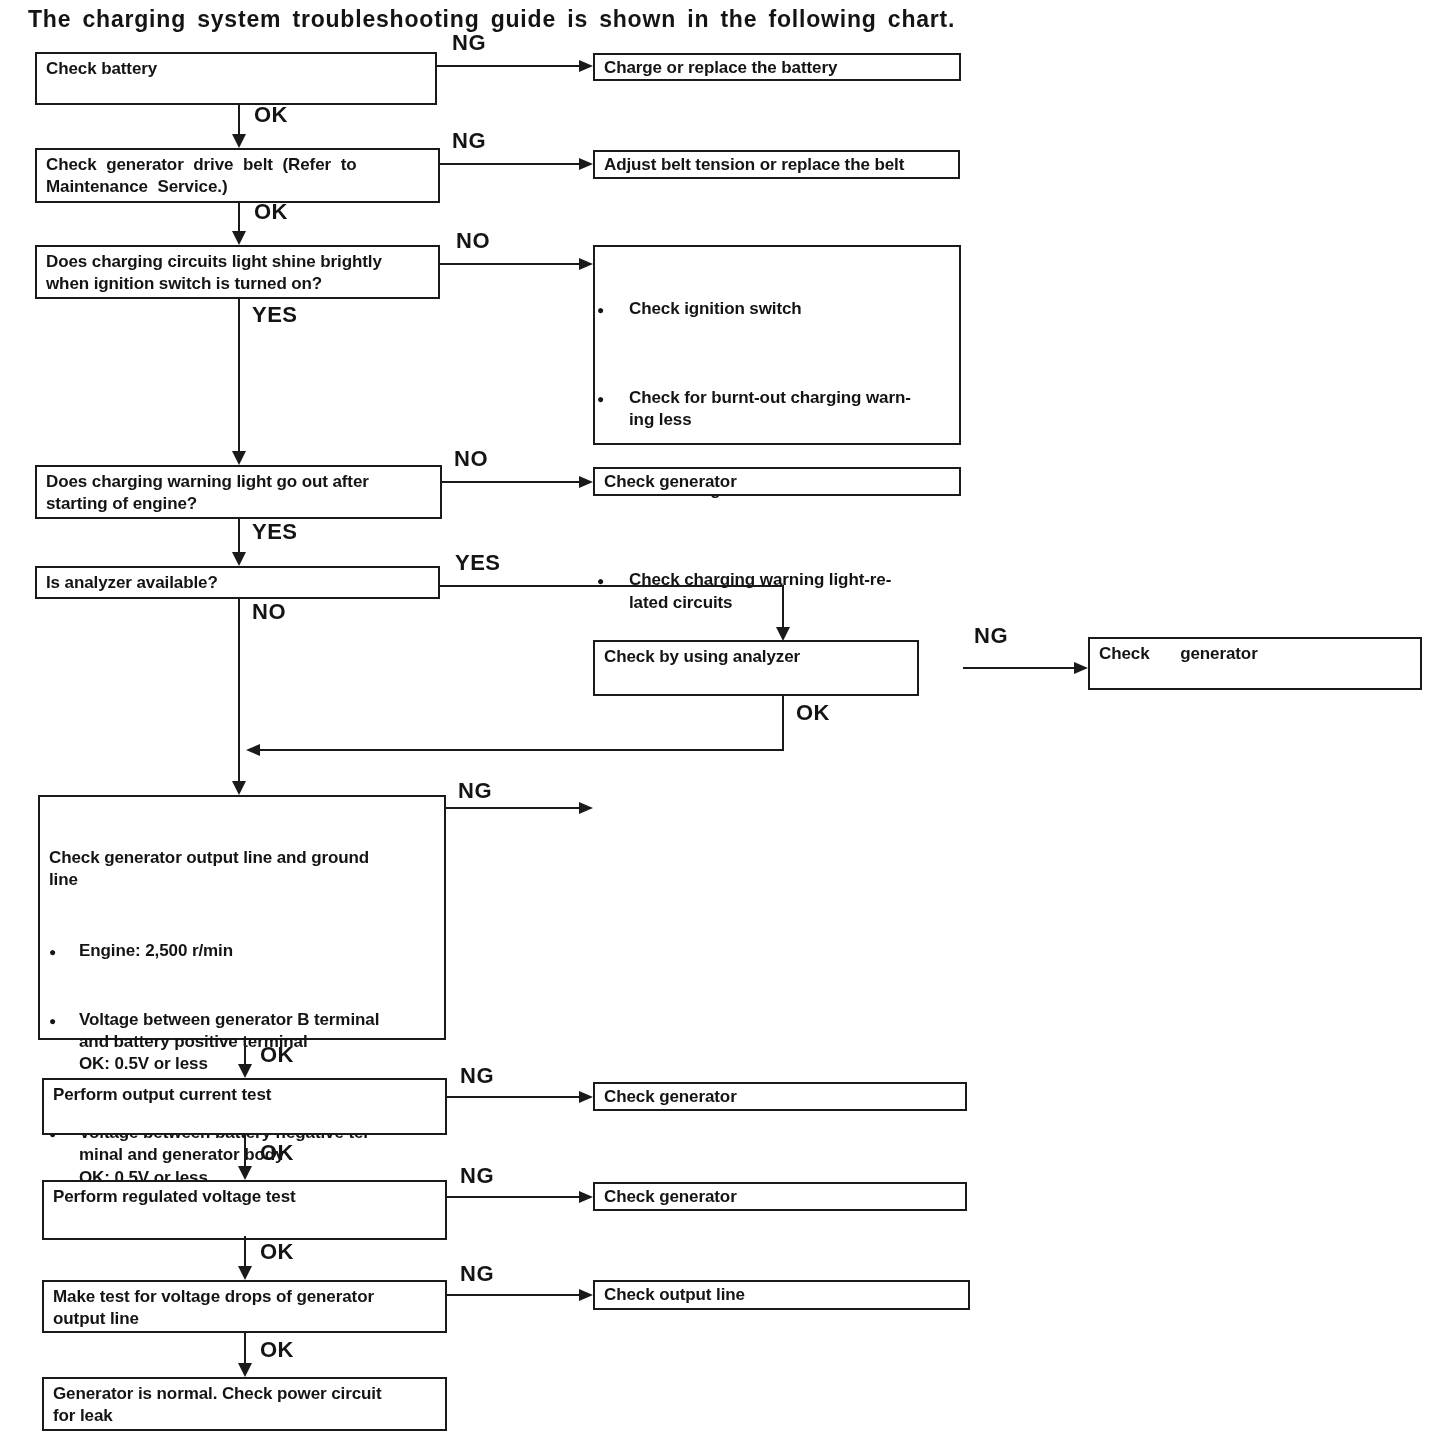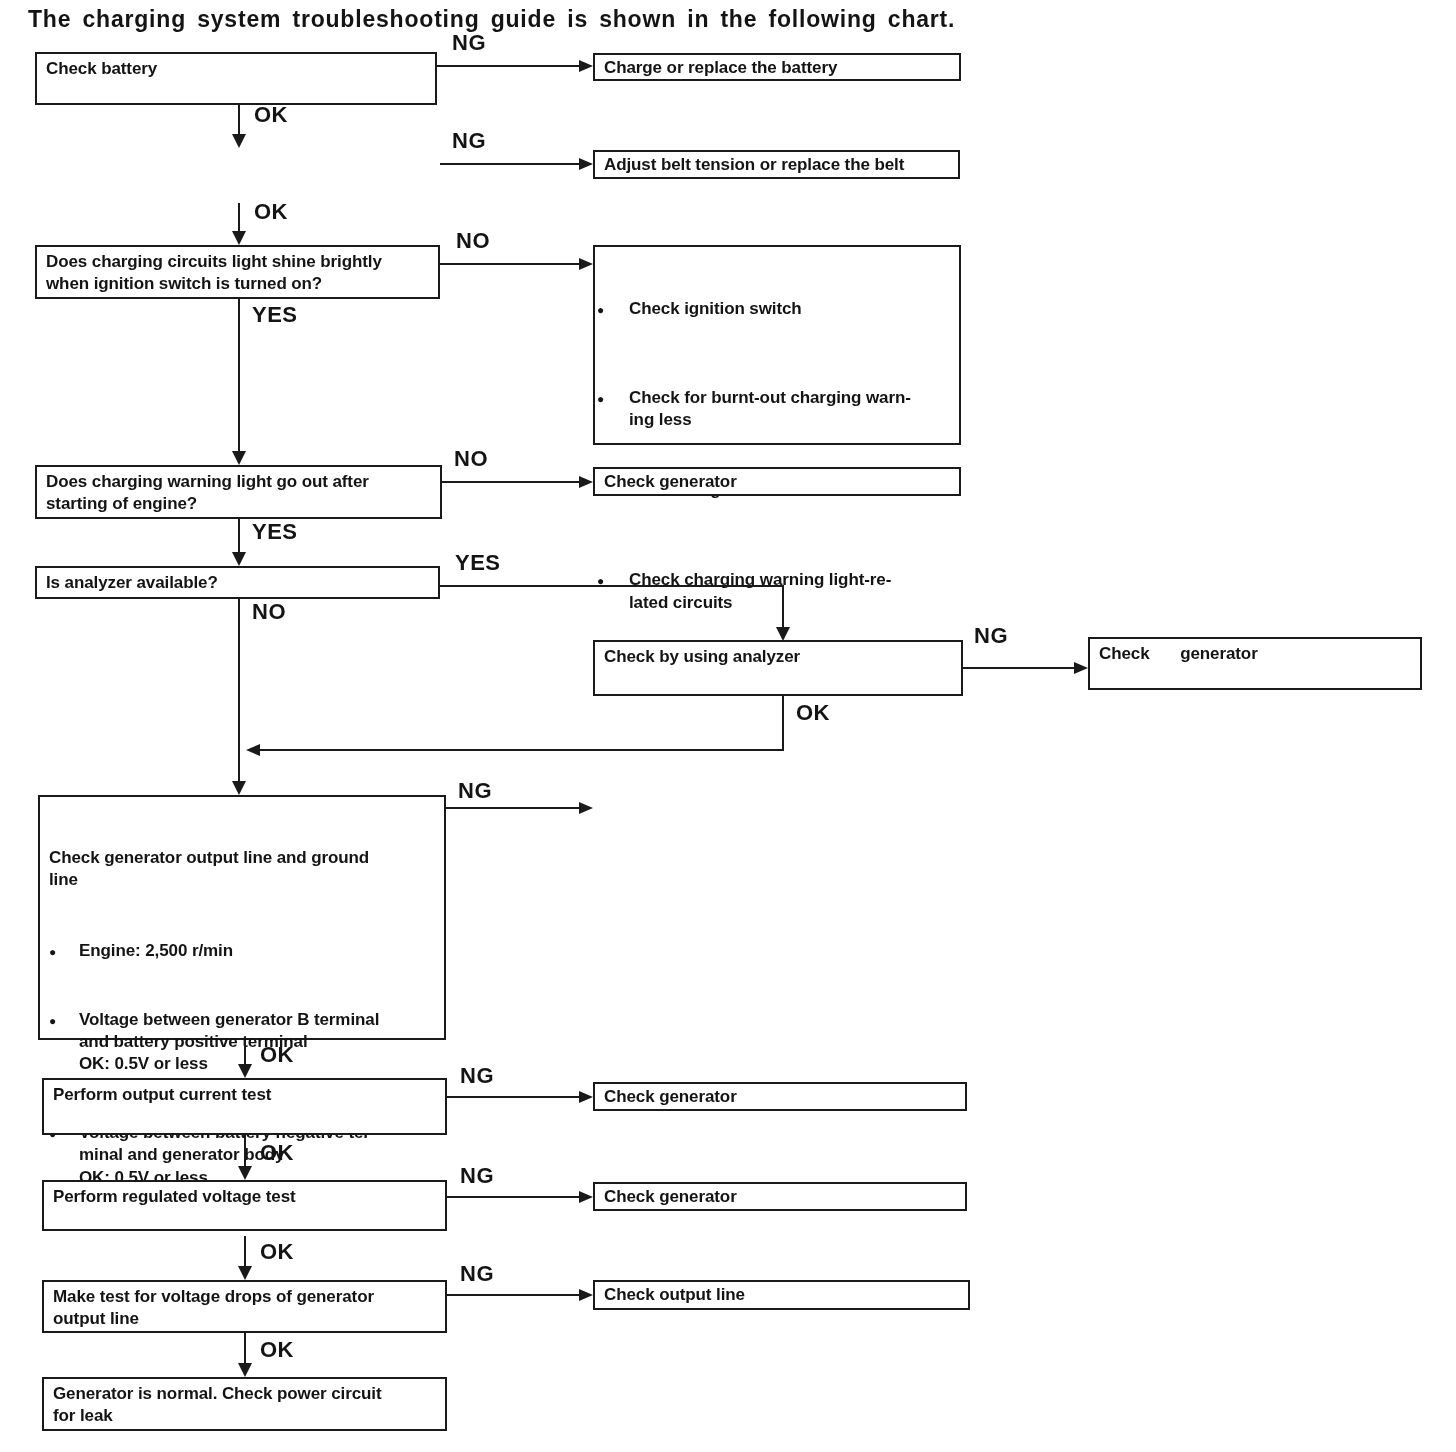--- a/index.html
+++ b/index.html
@@ -35,20 +35,22 @@
 </style>
 </head>
 <body>
 
 <div class="page">
 
   <div class="title">The charging system troubleshooting guide is shown in the following chart.</div>
 
   <div class="box" style="left:35px;top:52px;width:402px;height:53px;">Check battery</div>
 
+  <div class="box ws5" style="left:35px;top:148px;width:405px;height:55px;">Check generator drive belt (Refer to
+Maintenance Service.)</div>
 
   <div class="box" style="left:35px;top:245px;width:405px;height:54px;">Does charging circuits light shine brightly
 when ignition switch is turned on?</div>
 
   <div class="box" style="left:35px;top:465px;width:407px;height:54px;">Does charging warning light go out after
 starting of engine?</div>
 
   <div class="box" style="left:35px;top:566px;width:405px;height:33px;">Is analyzer available?</div>
 
   <div class="box" style="left:38px;top:795px;width:408px;height:245px;padding:5px 9px;">
@@ -67,21 +69,21 @@
     <div class="brow" style="margin-top:1px;">
       <span class="dot small"></span>
       <span class="btxt">Voltage between battery negative ter-
 minal and generator body
 OK: 0.5V or less</span>
     </div>
   </div>
 
   <div class="box" style="left:42px;top:1078px;width:405px;height:57px;">Perform output current test</div>
 
-  <div class="box" style="left:42px;top:1180px;width:405px;height:51px;">Perform regulated voltage test</div>
+  <div class="box" style="left:42px;top:1180px;width:405px;height:60px;">Perform regulated voltage test</div>
 
   <div class="box" style="left:42px;top:1280px;width:405px;height:53px;">Make test for voltage drops of generator
 output line</div>
 
   <div class="box" style="left:42px;top:1377px;width:405px;height:54px;">Generator is normal. Check power circuit
 for leak</div>
 
   <div class="box" style="left:593px;top:150px;width:367px;height:29px;padding:2px 9px;">Adjust belt tension or replace the belt</div>
 
   <div class="box" style="left:593px;top:53px;width:368px;height:28px;padding:2px 9px;">Charge or replace the battery</div>
@@ -102,21 +104,21 @@
     </div>
     <div class="brow" style="margin-top:23px;">
       <span class="dot"></span>
       <span class="btxt">Check charging warning light-re-
 lated circuits</span>
     </div>
   </div>
 
   <div class="box" style="left:593px;top:467px;width:368px;height:29px;padding:2px 9px;">Check generator</div>
 
-  <div class="box" style="left:593px;top:640px;width:370px;height:56px;">Check by using analyzer</div>
+  <div class="box" style="left:593px;top:640px;width:326px;height:56px;">Check by using analyzer</div>
 
 
   <div class="box" style="left:593px;top:1082px;width:374px;height:29px;padding:2px 9px;">Check generator</div>
 
   <div class="box" style="left:593px;top:1182px;width:374px;height:29px;padding:2px 9px;">Check generator</div>
 
   <div class="box" style="left:593px;top:1280px;width:377px;height:30px;padding:2px 9px;">Check output line</div>
 
   <div class="box wide-gap" style="left:1088px;top:637px;width:334px;height:53px;">Check generator</div>
 

